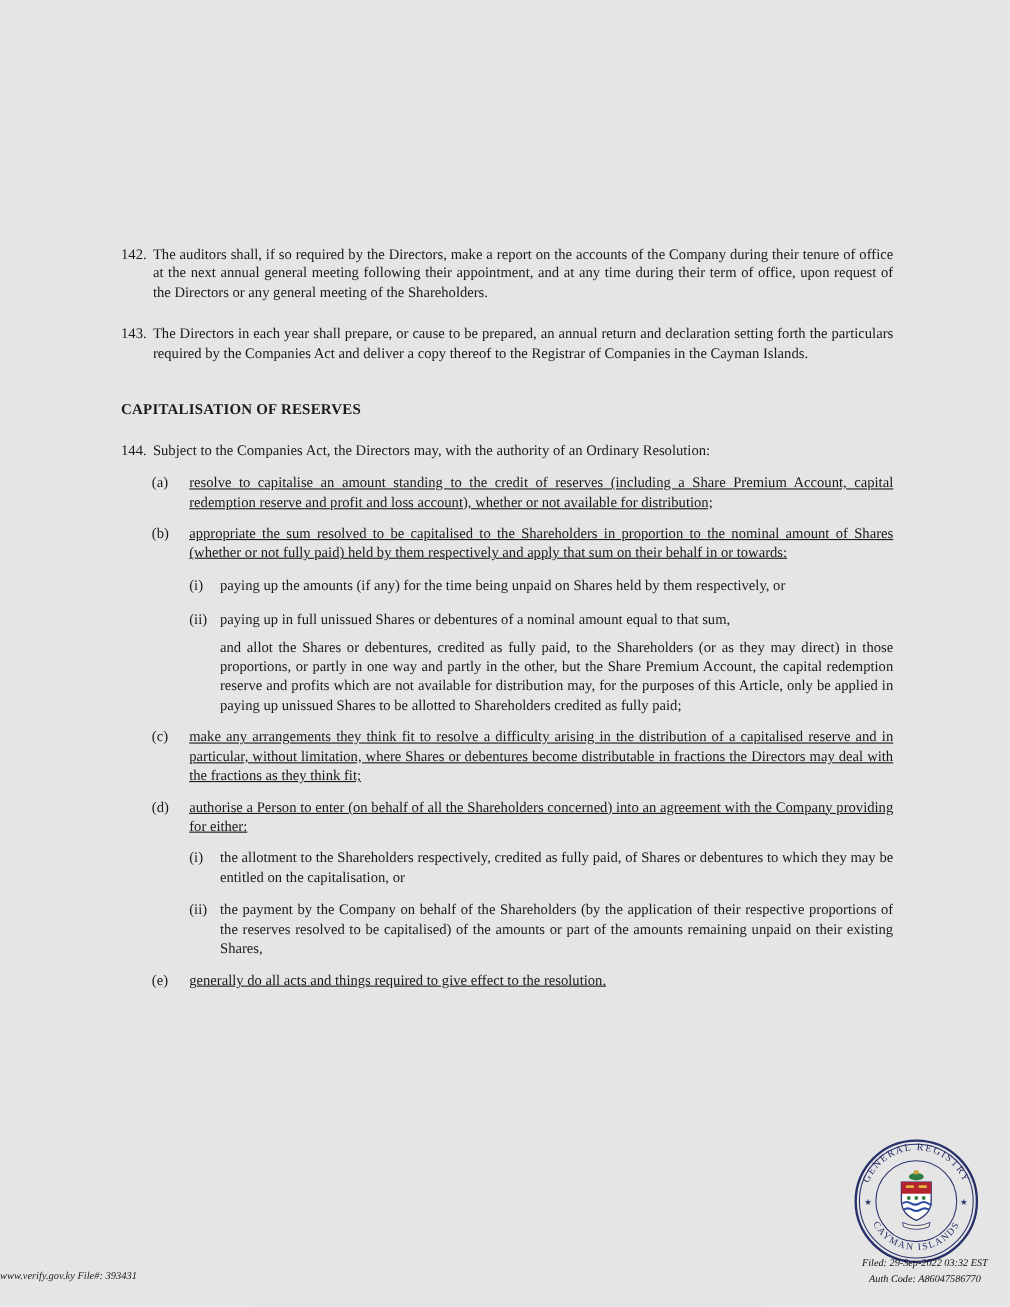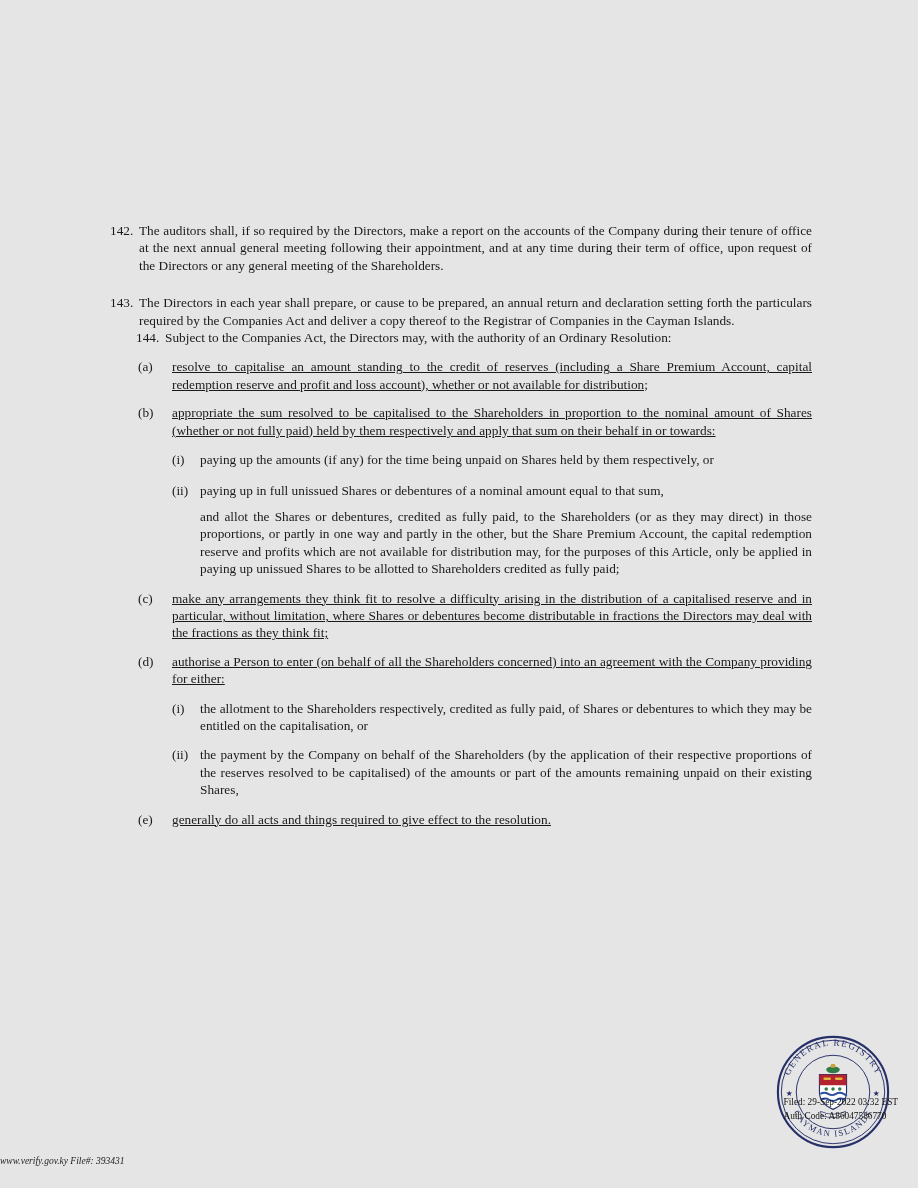--- a/index.html
+++ b/index.html
@@ -22,54 +22,55 @@
     font-weight:bold;margin:34px 0 20px 0;
     letter-spacing:.2px;font-size:13.6px;
   }
   .clause{display:flex;margin:0 0 11px 28px;}
   .clause .lbl{flex:0 0 34px;}
   .clause .txt{flex:1;text-align:justify;text-decoration:underline;}
   .subclause{display:flex;margin:0 0 12px 62px;}
   .subclause .lbl{flex:0 0 28px;}
   .subclause .txt{flex:1;text-align:justify;}
   .continuation{margin:0 0 12px 90px;text-align:justify;}
-  .item144{display:flex;margin-bottom:12px;margin-left:26px;}
+  .item144{display:flex;margin-bottom:12px;}
   .item144 .num{flex:0 0 29px;}
   .item144 .txt{flex:1;}
   .mb-small{margin-bottom:12px;}
   .mb-pre-ii{margin-bottom:14px;}
   .mb-tight{margin-bottom:8px;}
 
   .seal{position:absolute;left:775px;top:1034px;width:116px;height:116px;}
   .footer-center{
     position:absolute;left:0;right:0;top:1156px;text-align:left;
     font-size:9.5px;font-style:italic;color:#222;
   }
   .footer-right{
-    position:absolute;right:20px;top:1096px;text-align:left;
-    font-size:9.3px;color:#111;line-height:1.5;
+    position:absolute;right:20px;top:1143px;text-align:center;
+    font-size:9.3px;font-style:italic;color:#111;line-height:1.5;
   }
 </style>
 </head>
 <body>
 
 <div class="page">
 
   <div class="content">
 
     <div class="para">
       <div class="num">142.</div>
       <div class="txt">The auditors shall, if so required by the Directors, make a report on the accounts of the Company during their tenure of office at the next annual general meeting following their appointment, and at any time during their term of office, upon request of the Directors or any general meeting of the Shareholders.</div>
     </div>
 
     <div class="para" style="margin-bottom:0;">
       <div class="num">143.</div>
       <div class="txt">The Directors in each year shall prepare, or cause to be prepared, an annual return and declaration setting forth the particulars required by the Companies Act and deliver a copy thereof to the Registrar of Companies in the Cayman Islands.</div>
     </div>
 
+    <div class="heading">CAPITALISATION OF RESERVES</div>
 
     <div class="item144">
       <div class="num">144.</div>
       <div class="txt">Subject to the Companies Act, the Directors may, with the authority of an Ordinary Resolution:</div>
     </div>
 
     <div class="clause">
       <div class="lbl">(a)</div>
       <div class="txt">resolve to capitalise an amount standing to the credit of reserves (including a Share Premium Account, capital redemption reserve and profit and loss account), whether or not available for distribution;</div>
     </div>

